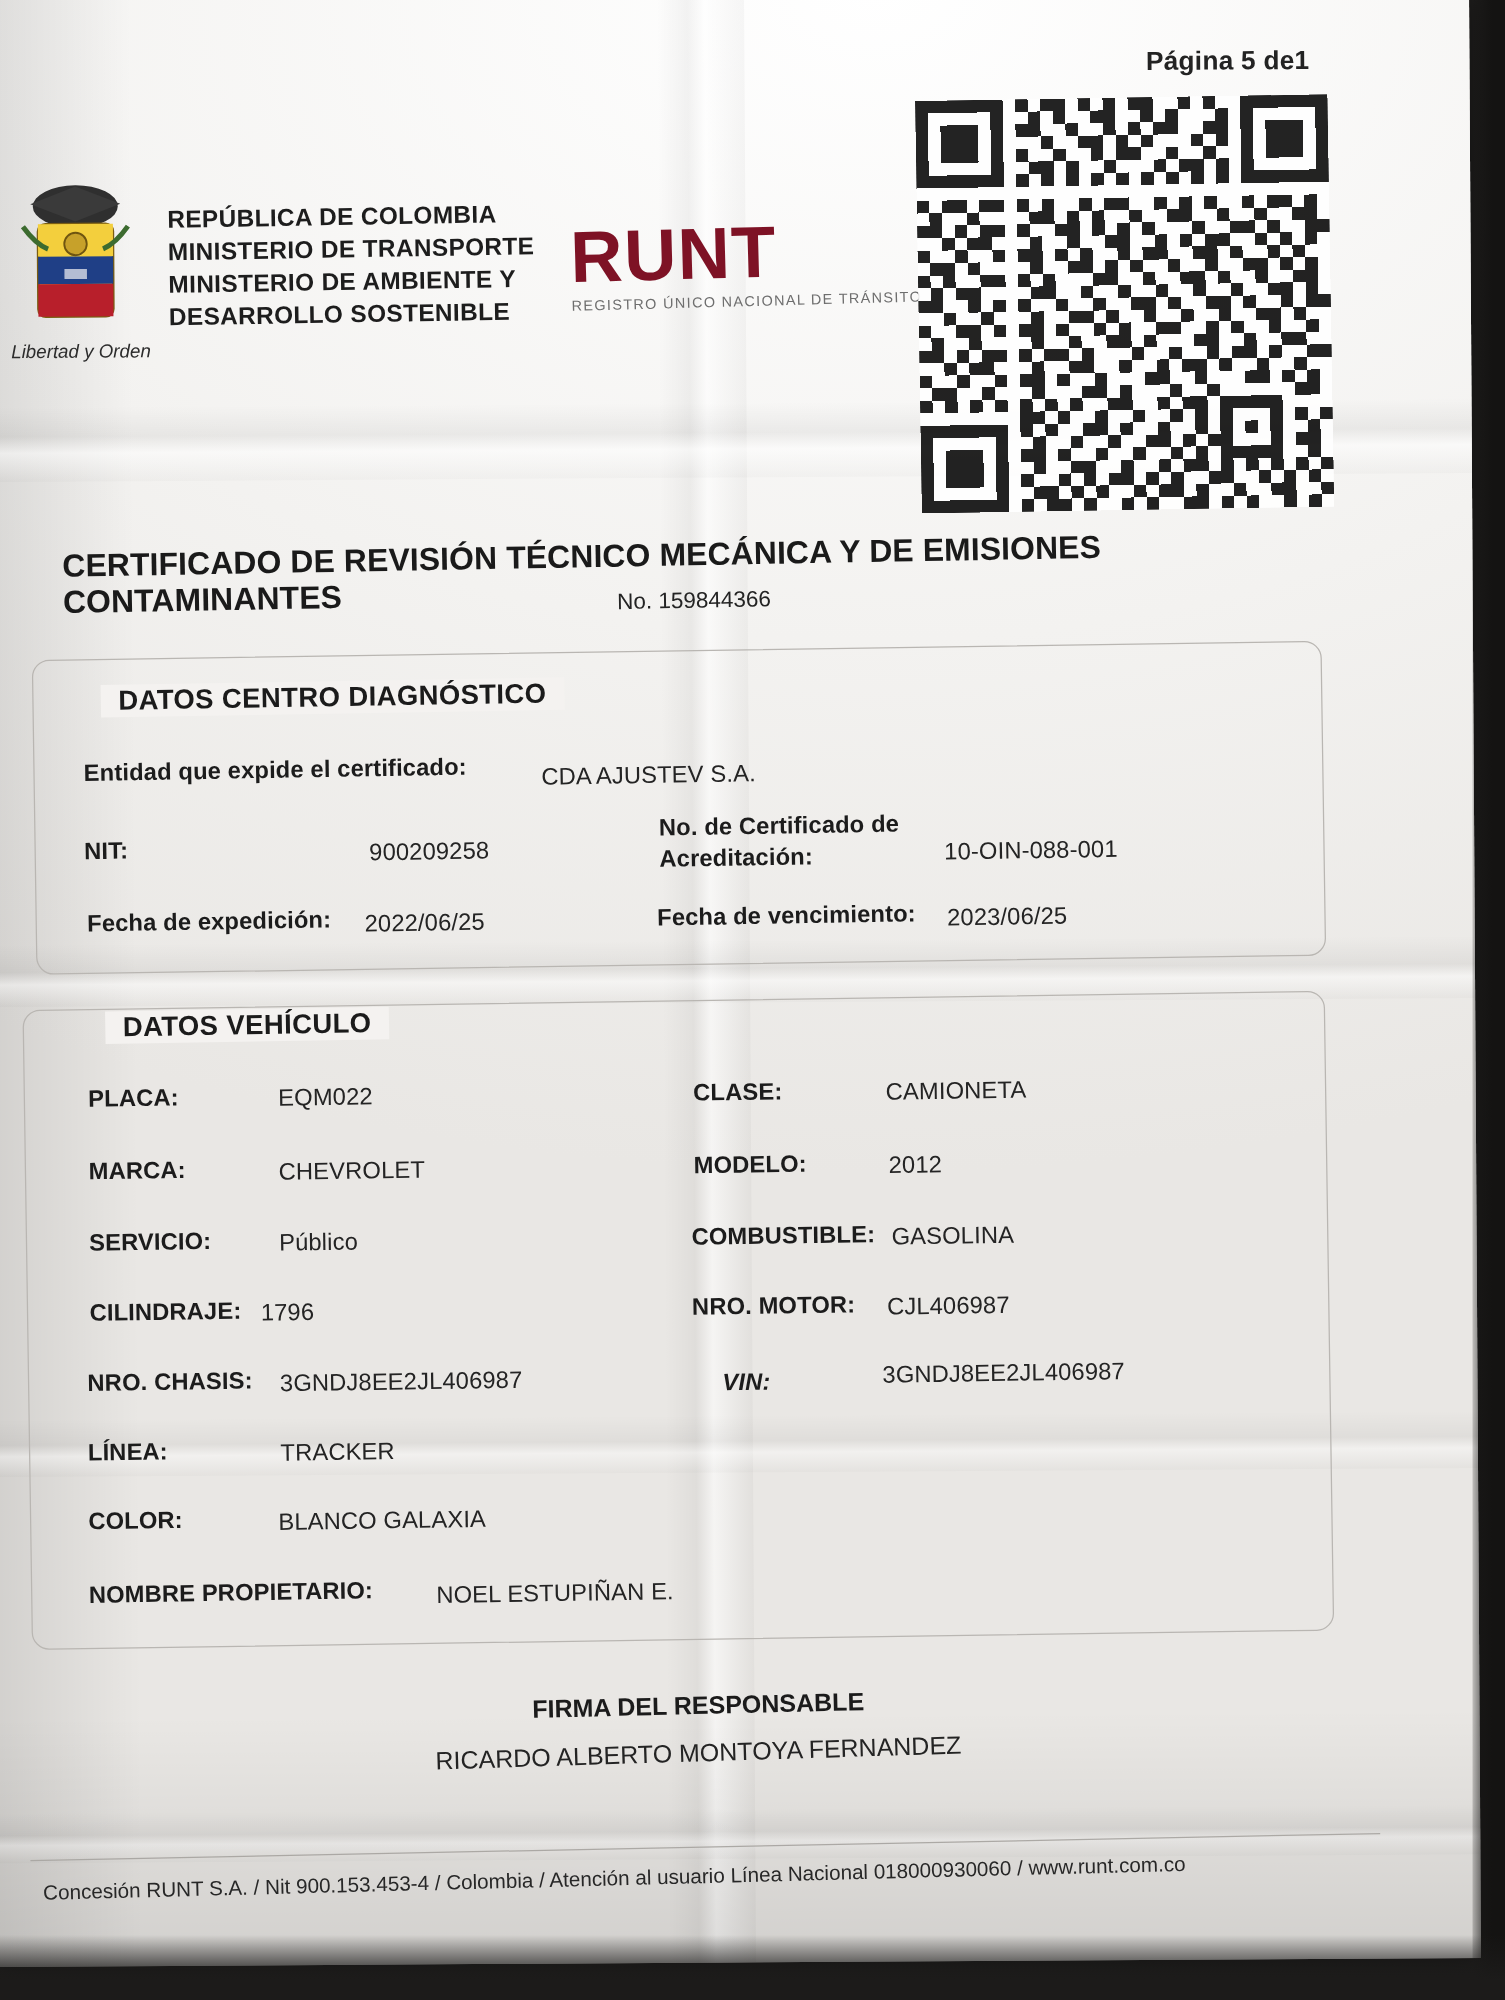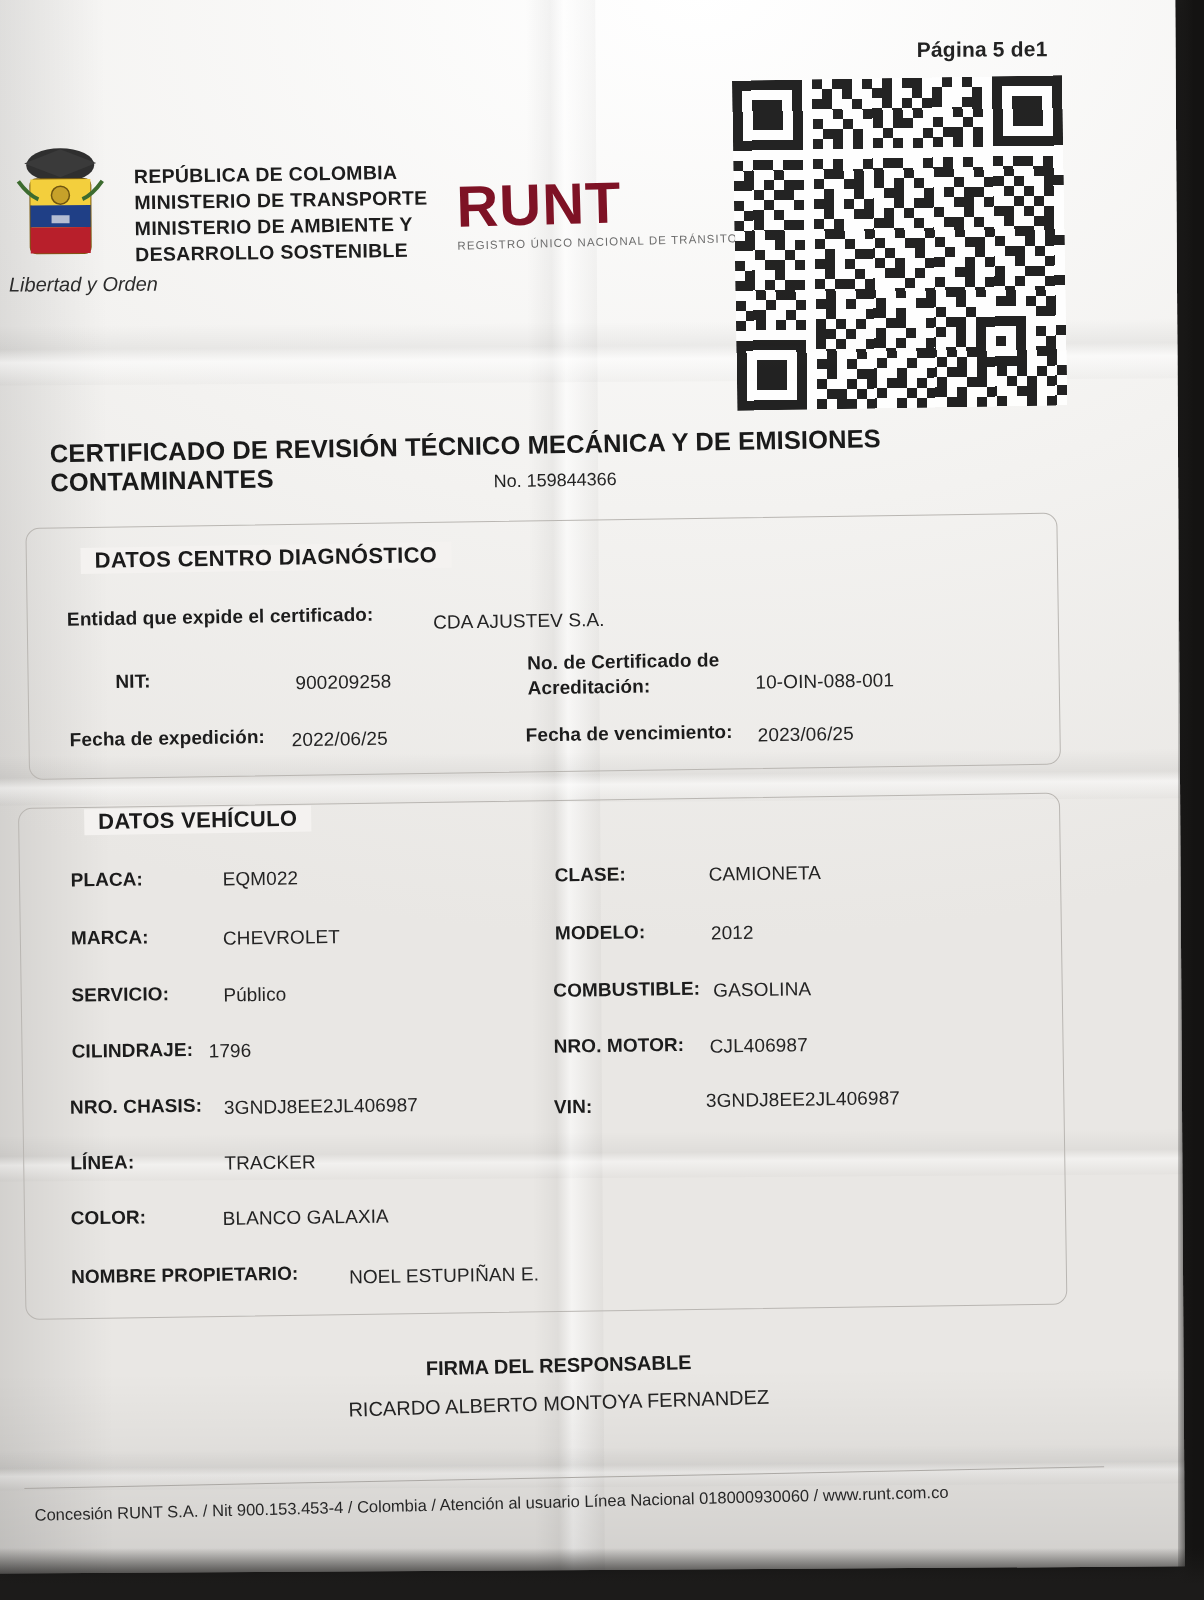--- a/index.html
+++ b/index.html
@@ -110,21 +110,21 @@
   
   #coat-of-arms {
     left: 18px;
     top: 140px;
     width: 112px;
     height: 130px;
   }
   #libertad-label {
     left: 22px;
     top: 278px;
-    font-size: 20px;
+    font-size: 15px;
     color: #2c2c2c;
     font-style: italic;
   }
   #ministry-block {
     left: 148px;
     top: 168px;
     font-size: 19.5px;
     font-weight: 700;
     line-height: 1.33;
     letter-spacing: .3px;
@@ -362,21 +362,21 @@
 
       <div class="abs" id="doc-title">CERTIFICADO DE REVISIÓN TÉCNICO MECÁNICA Y DE EMISIONES CONTAMINANTES</div>
       <div class="abs" id="doc-number">No. 159844366</div>
 
       <div class="box" id="box-cda"></div>
       <div class="legend" id="legend-cda">DATOS CENTRO DIAGNÓSTICO</div>
 
       <div class="lbl" style="left:78px;  top:612px; transform:rotate(-0.6deg);">Entidad que expide el certificado:</div>
       <div class="val" style="left:444px; top:618px; transform:rotate(-0.6deg);">CDA AJUSTEV S.A.</div>
 
-      <div class="lbl" style="left:78px;  top:676px; transform:rotate(-0.6deg);margin-left:48px;">NIT:</div>
+      <div class="lbl" style="left:78px;  top:676px; transform:rotate(-0.6deg);">NIT:</div>
       <div class="val" style="left:306px; top:678px; transform:rotate(-0.6deg);">900209258</div>
 
       <div class="lbl two-line" style="left:538px; top:658px; width:210px; transform:rotate(-0.6deg);">No. de Certificado de Acreditación:</div>
       <div class="val" style="left:766px; top:680px; transform:rotate(-0.6deg);">10-OIN-088-001</div>
 
       <div class="lbl" style="left:80px;  top:733px; transform:rotate(-0.6deg);">Fecha de expedición:</div>
       <div class="val" style="left:302px; top:735px; transform:rotate(-0.6deg);">2022/06/25</div>
 
       <div class="lbl" style="left:536px; top:731px; transform:rotate(-0.6deg);">Fecha de vencimiento:</div>
       <div class="val" style="left:768px; top:733px; transform:rotate(-0.6deg);">2023/06/25</div>
@@ -410,21 +410,21 @@
 
       <div class="lbl" style="left:564px; top:930px; transform:rotate(-0.5deg);">MODELO:</div>
       <div class="val" style="left:720px; top:931px; transform:rotate(-0.5deg);">2012</div>
 
       <div class="lbl" style="left:562px; top:987px; transform:rotate(-0.5deg);">COMBUSTIBLE:</div>
       <div class="val" style="left:722px; top:988px; transform:rotate(-0.5deg);">GASOLINA</div>
 
       <div class="lbl" style="left:562px; top:1043px; transform:rotate(-0.5deg);">NRO. MOTOR:</div>
       <div class="val" style="left:718px; top:1044px; transform:rotate(-0.5deg);">CJL406987</div>
 
-      <div class="lbl" style="left:562px; top:1104px; transform:rotate(-0.5deg);">VIN:</div>
+      <div class="lbl" style="left:586px; top:1104px; transform:rotate(-0.5deg);font-style:italic;">VIN:</div>
       <div class="val" style="left:714px; top:1098px; transform:rotate(-0.5deg);">3GNDJ8EE2JL406987</div>
 
       <div class="lbl" style="left:78px;  top:1270px; transform:rotate(-0.6deg);">NOMBRE PROPIETARIO:</div>
       <div class="val" style="left:356px; top:1272px; transform:rotate(-0.6deg);">NOEL ESTUPIÑAN E.</div>
 
       <div class="abs" id="firma-title">FIRMA DEL RESPONSABLE</div>
       <div class="abs" id="firma-name">RICARDO ALBERTO MONTOYA FERNANDEZ</div>
 
       <div class="abs" id="footer-rule"></div>
       <div class="abs" id="footer-text">Concesión RUNT S.A. / Nit 900.153.453-4 / Colombia / Atención al usuario Línea Nacional 018000930060 / www.runt.com.co</div>

